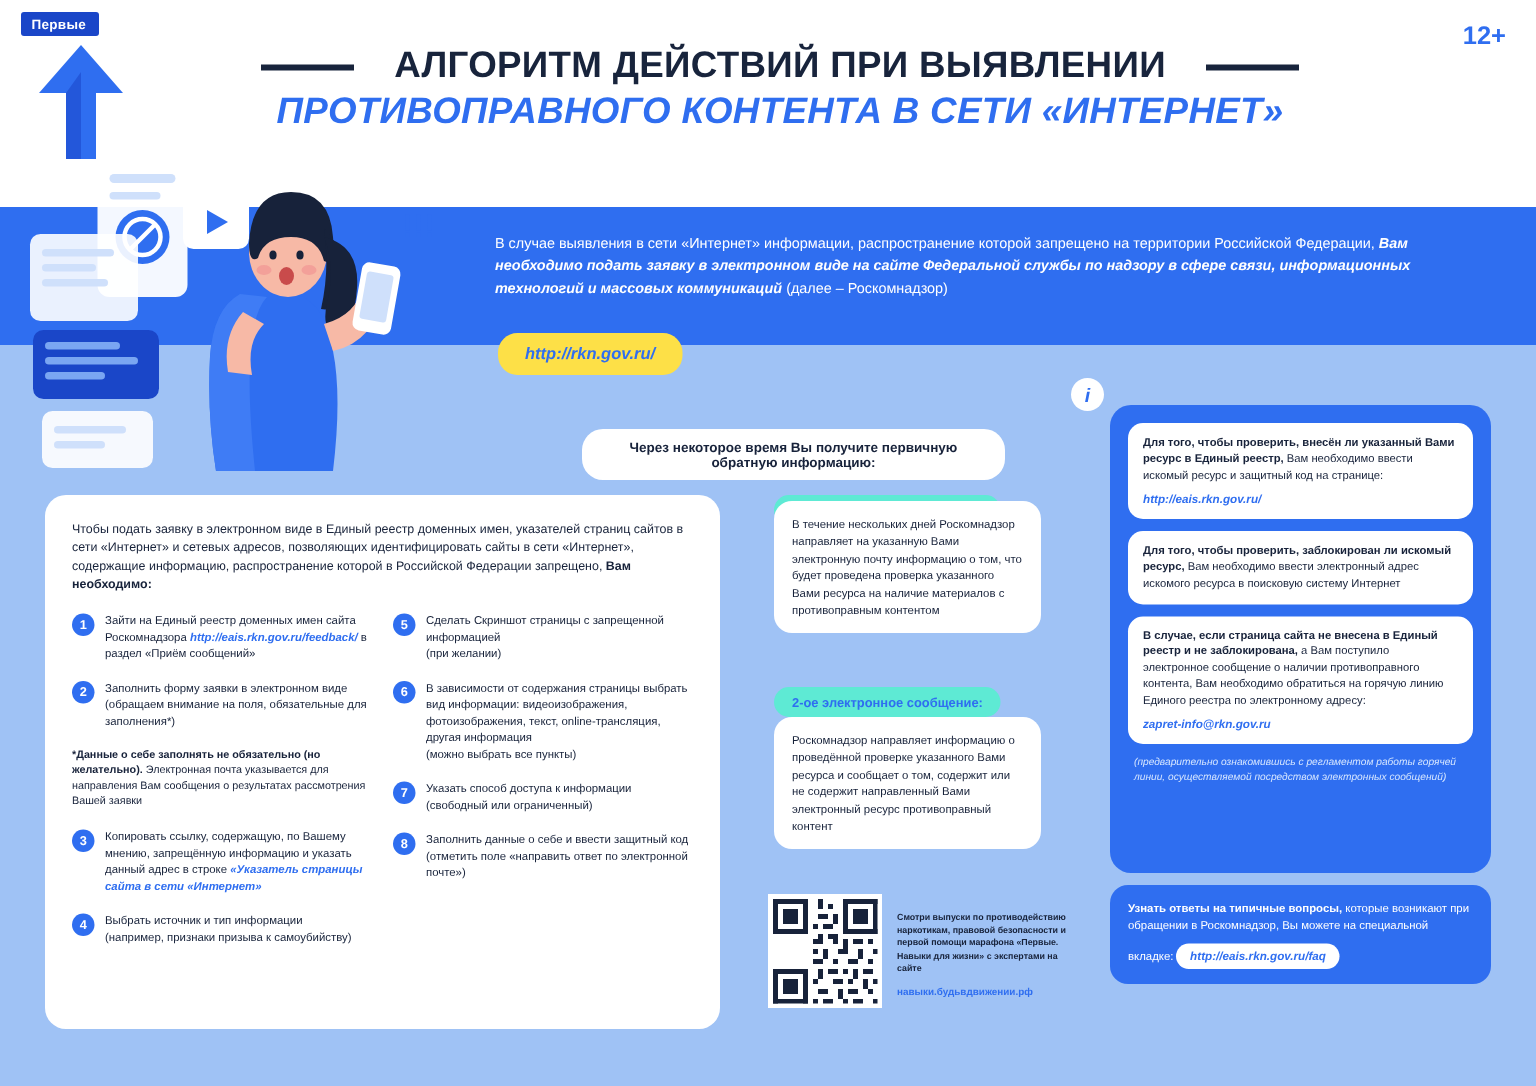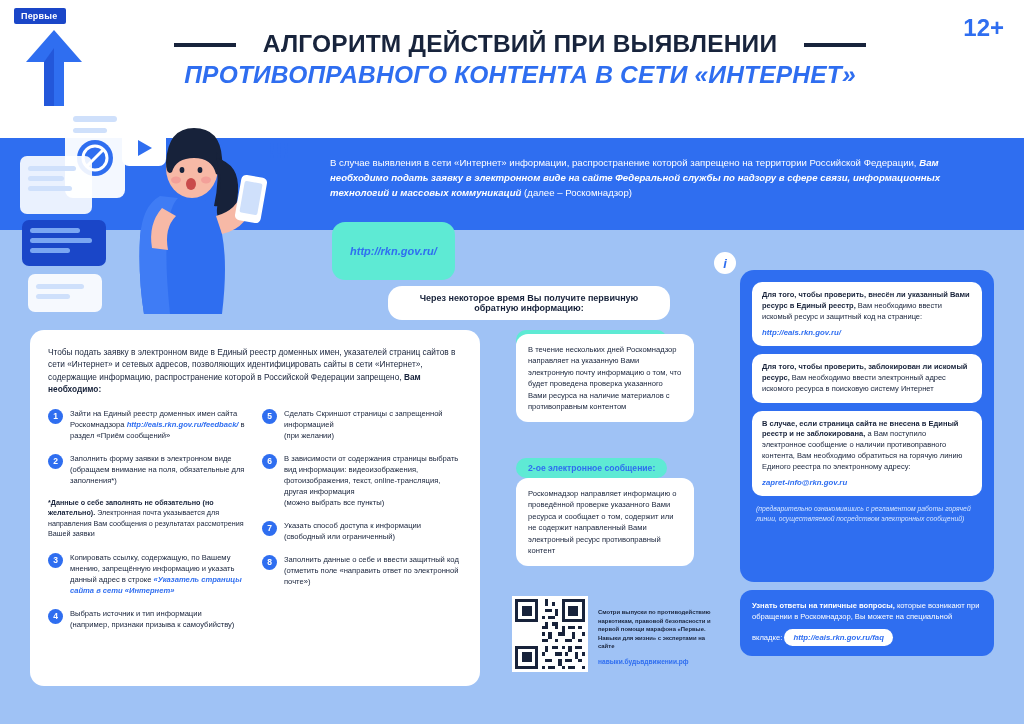--- a/index.html
+++ b/index.html
@@ -32,21 +32,21 @@
     letter-spacing: .2px;
   }
   .logo-arrow {
     position: absolute; left: 10px; top: 20px;
     width: 0; height: 0;
   }
   .logo-arrow svg { display: block; }
 
   .age-badge {
     position: absolute; right: 20px; top: 14px;
-    color: #2f6ef0; font-size: 24px; font-weight: bold;
+    color: #2f6ef0; font-size: 17px; font-weight: bold;
   }
 
   .title-wrap {
     position: absolute; left: 150px; top: 30px; width: 740px;
     text-align: center;
   }
   .title-line1 {
     color: #18243c; font-size: 24.5px; font-weight: bold;
     letter-spacing: .2px; line-height: 1.15;
   }
@@ -84,22 +84,22 @@
 
   
   .notice {
     position: absolute; left: 330px; top: 156px; width: 660px;
     color: #ffffff; font-size: 9.6px; line-height: 1.55;
   }
   .notice .ital { font-style: italic; font-weight: bold; }
 
   .url-pill {
     position: absolute; left: 332px; top: 222px;
-    background: #5eead4; border-radius: 13px;
-    padding: 23px 18px;
+    background: #fde047; border-radius: 13px;
+    padding: 8px 18px;
     color: #2f6ef0; font-size: 11px; font-weight: bold; font-style: italic;
   }
 
   
   .feedback-pill {
     position: absolute; left: 388px; top: 286px; width: 282px;
     background: #ffffff; border-radius: 14px;
     padding: 7px 10px;
     text-align: center;
     color: #17223a; font-size: 9px; font-weight: bold;

